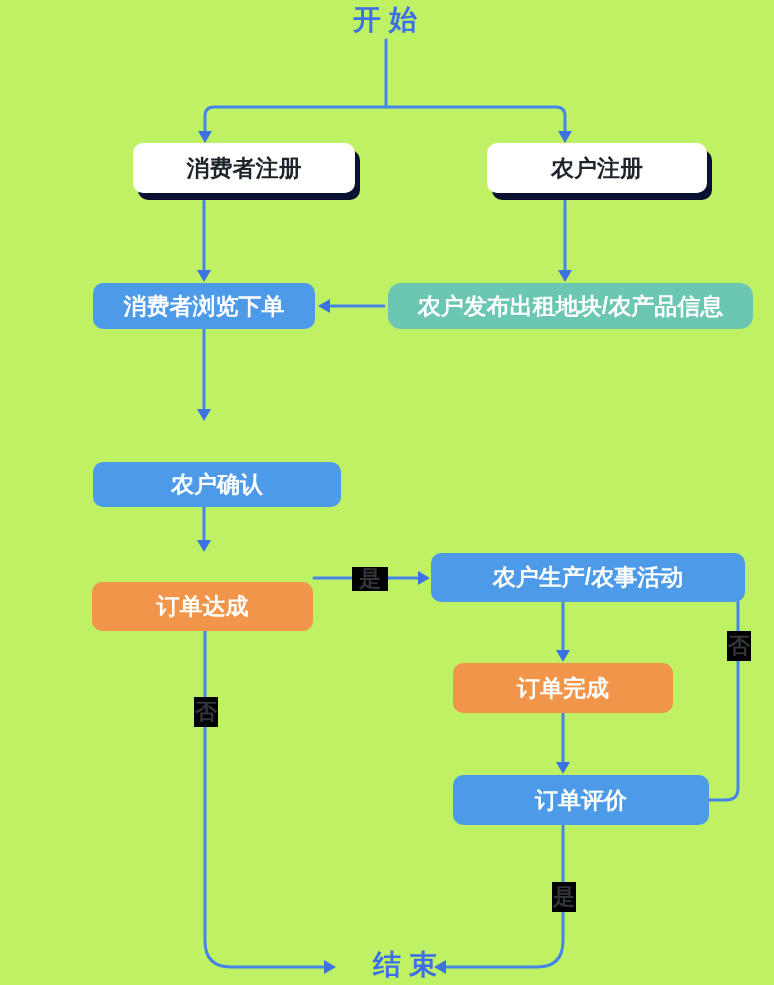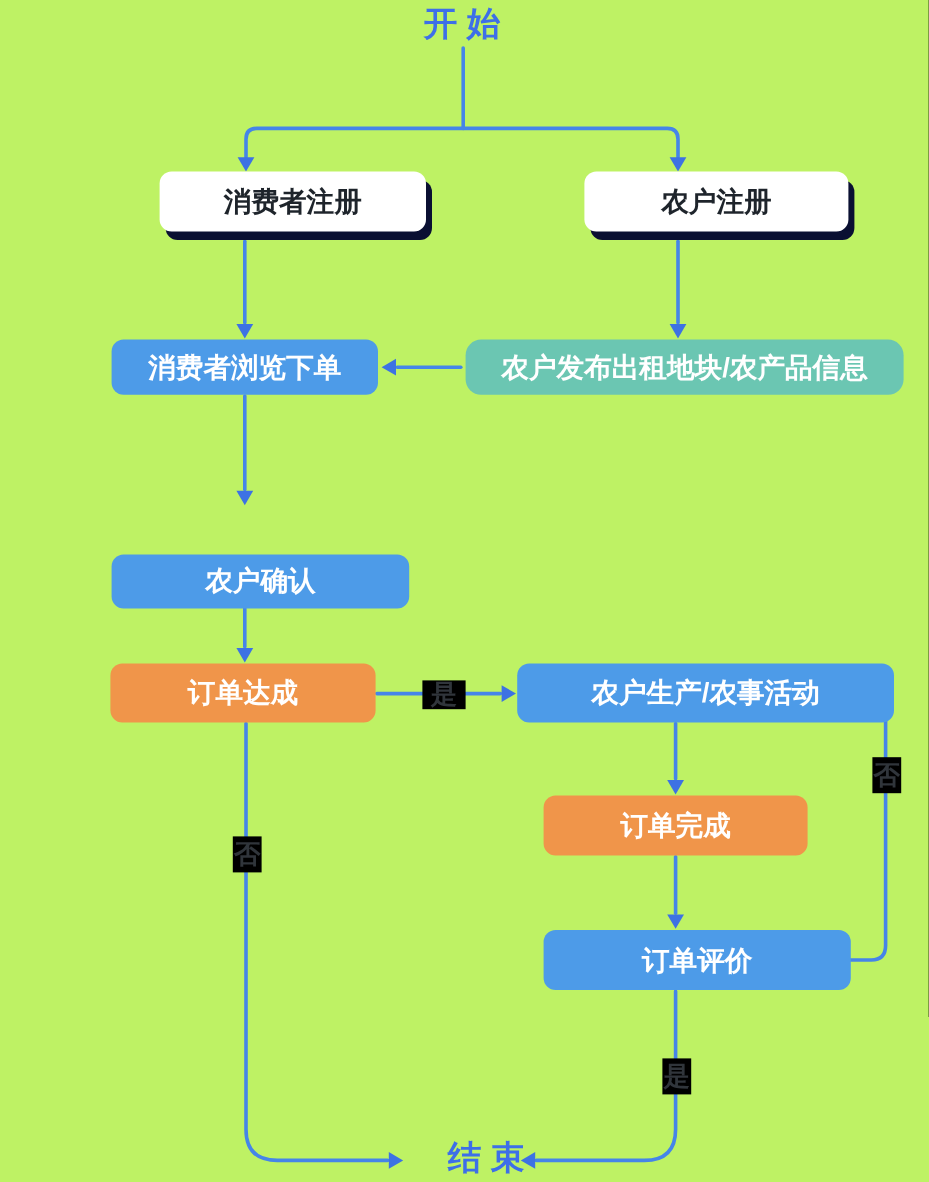--- a/index.html
+++ b/index.html
@@ -18,21 +18,21 @@
               background:#000;transform:translate(-50%,-50%);line-height:1;}
   .edge-label.h{padding:1px 7px;}   
   .edge-label.v{padding:4px 1px;}   
 
   
   #n-consumer-register{left:93px;top:143px;width:222px;height:50px;}
   #n-farmer-register{left:447px;top:143px;width:220px;height:50px;}
   #n-consumer-browse{left:93px;top:283px;width:222px;height:46px;}
   #n-farmer-publish{left:388px;top:283px;width:365px;height:46px;}
   #n-farmer-confirm{left:93px;top:422px;width:248px;height:45px;margin-top:40px;}
-  #n-order-reached{left:92px;top:553px;width:221px;height:49px;}
+  #n-order-reached{left:92px;top:582px;width:221px;height:49px;}
   #n-farmer-production{left:431px;top:553px;width:314px;height:49px;}
   #n-order-complete{left:453px;top:663px;width:220px;height:50px;}
   #n-order-review{left:453px;top:775px;width:256px;height:50px;}
 
   #t-start{left:385px;top:1px;}
   #t-end{left:405px;top:946px;}
 
   #l-reached-yes{left:370px;top:579px;}
   #l-review-no{left:739px;top:646px;}
   #l-review-yes{left:564px;top:897px;}

